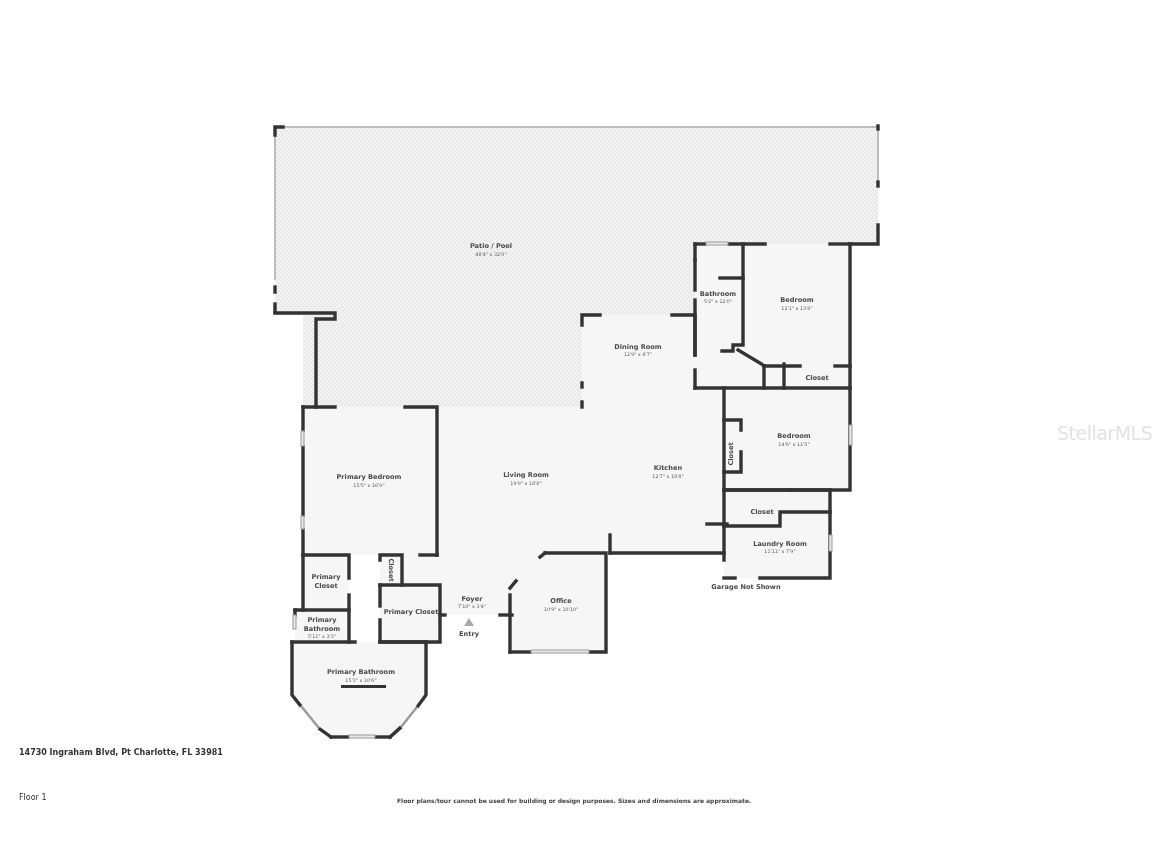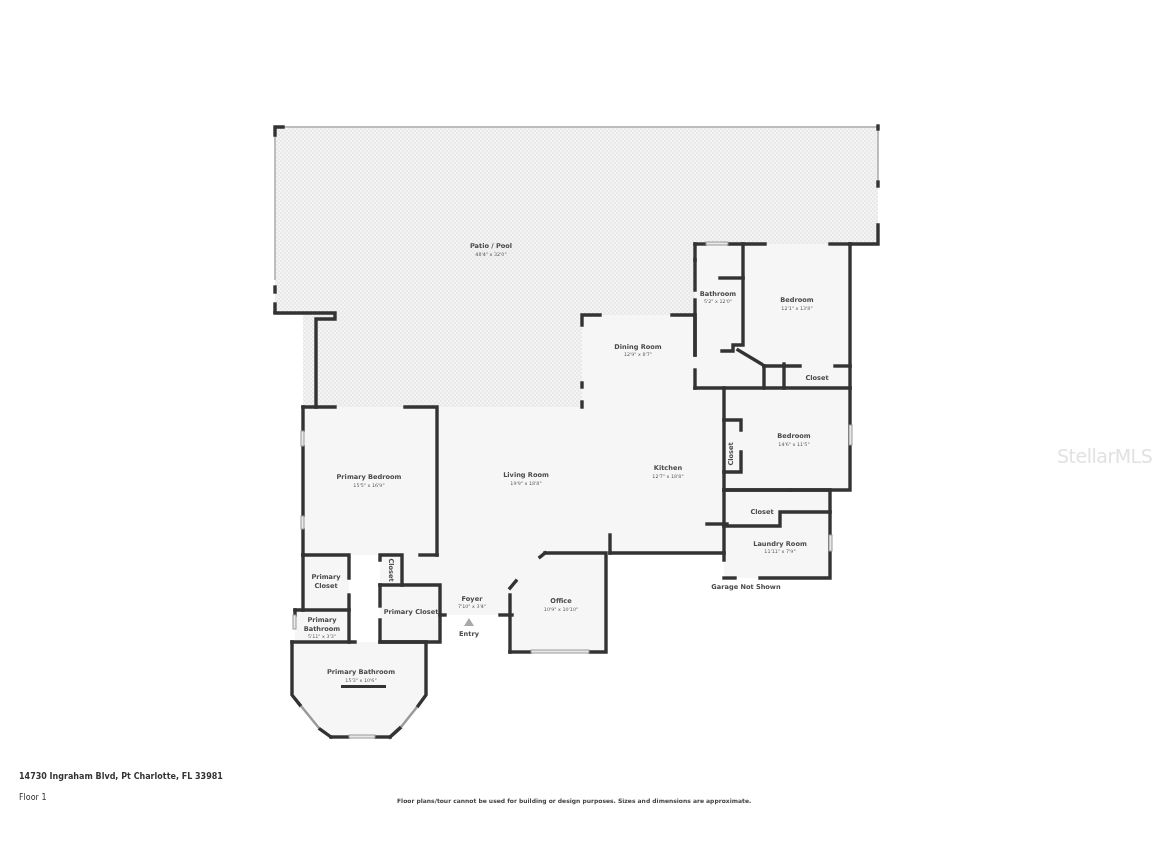--- a/index.html
+++ b/index.html
@@ -4,24 +4,24 @@
 <style>
   html, body { margin:0; padding:0; background:#ffffff; }
   body { width:1152px; height:864px; position:relative; overflow:hidden;
          font-family:"DejaVu Sans", sans-serif; color:#3a3a3a; }
   #plan { position:absolute; left:0; top:0; width:1152px; height:864px; }
   .lbl { font-family:"DejaVu Sans", sans-serif; fill:#4a4a4a; font-weight:bold; font-size:6.6px; text-anchor:middle; }
   .dim { font-family:"DejaVu Sans", sans-serif; fill:#5a5a5a; font-size:4.8px; text-anchor:middle; }
   .wall { stroke:#333333; stroke-width:3.4; fill:none; stroke-linecap:square; }
   .thin { stroke:#bdbdbd; stroke-width:2; fill:none; }
   .win { stroke:#9a9a9a; stroke-width:1; fill:#e8e8e8; }
-  .footer-address { position:absolute; left:19px; top:772px; font-size:8px; font-weight:bold; color:#333; }
+  .footer-address { position:absolute; left:19px; top:748px; font-size:8px; font-weight:bold; color:#333; }
   .footer-floor { position:absolute; left:19px; top:793px; font-size:8px; font-weight:normal; color:#333; }
   .footer-disclaimer { position:absolute; left:397px; top:797px; font-size:6px; font-weight:bold; color:#444; white-space:nowrap; }
-  .watermark { position:absolute; left:1057px; top:445px; font-size:19px; color:#e2e2e2; letter-spacing:-0.5px;text-align:center; }
+  .watermark { position:absolute; left:1057px; top:422px; font-size:19px; color:#e2e2e2; letter-spacing:-0.5px;text-align:center; }
 </style>
 </head>
 <body>
 
 <svg id="plan" viewBox="0 0 1152 864" xmlns="http://www.w3.org/2000/svg">
   <defs>
     <pattern id="tile" width="4" height="4" patternUnits="userSpaceOnUse">
       <rect width="4" height="4" fill="#f3f3f3"></rect>
       <rect width="2" height="2" fill="#e9e9e9"></rect>
       <rect x="2" y="2" width="2" height="2" fill="#e9e9e9"></rect>

